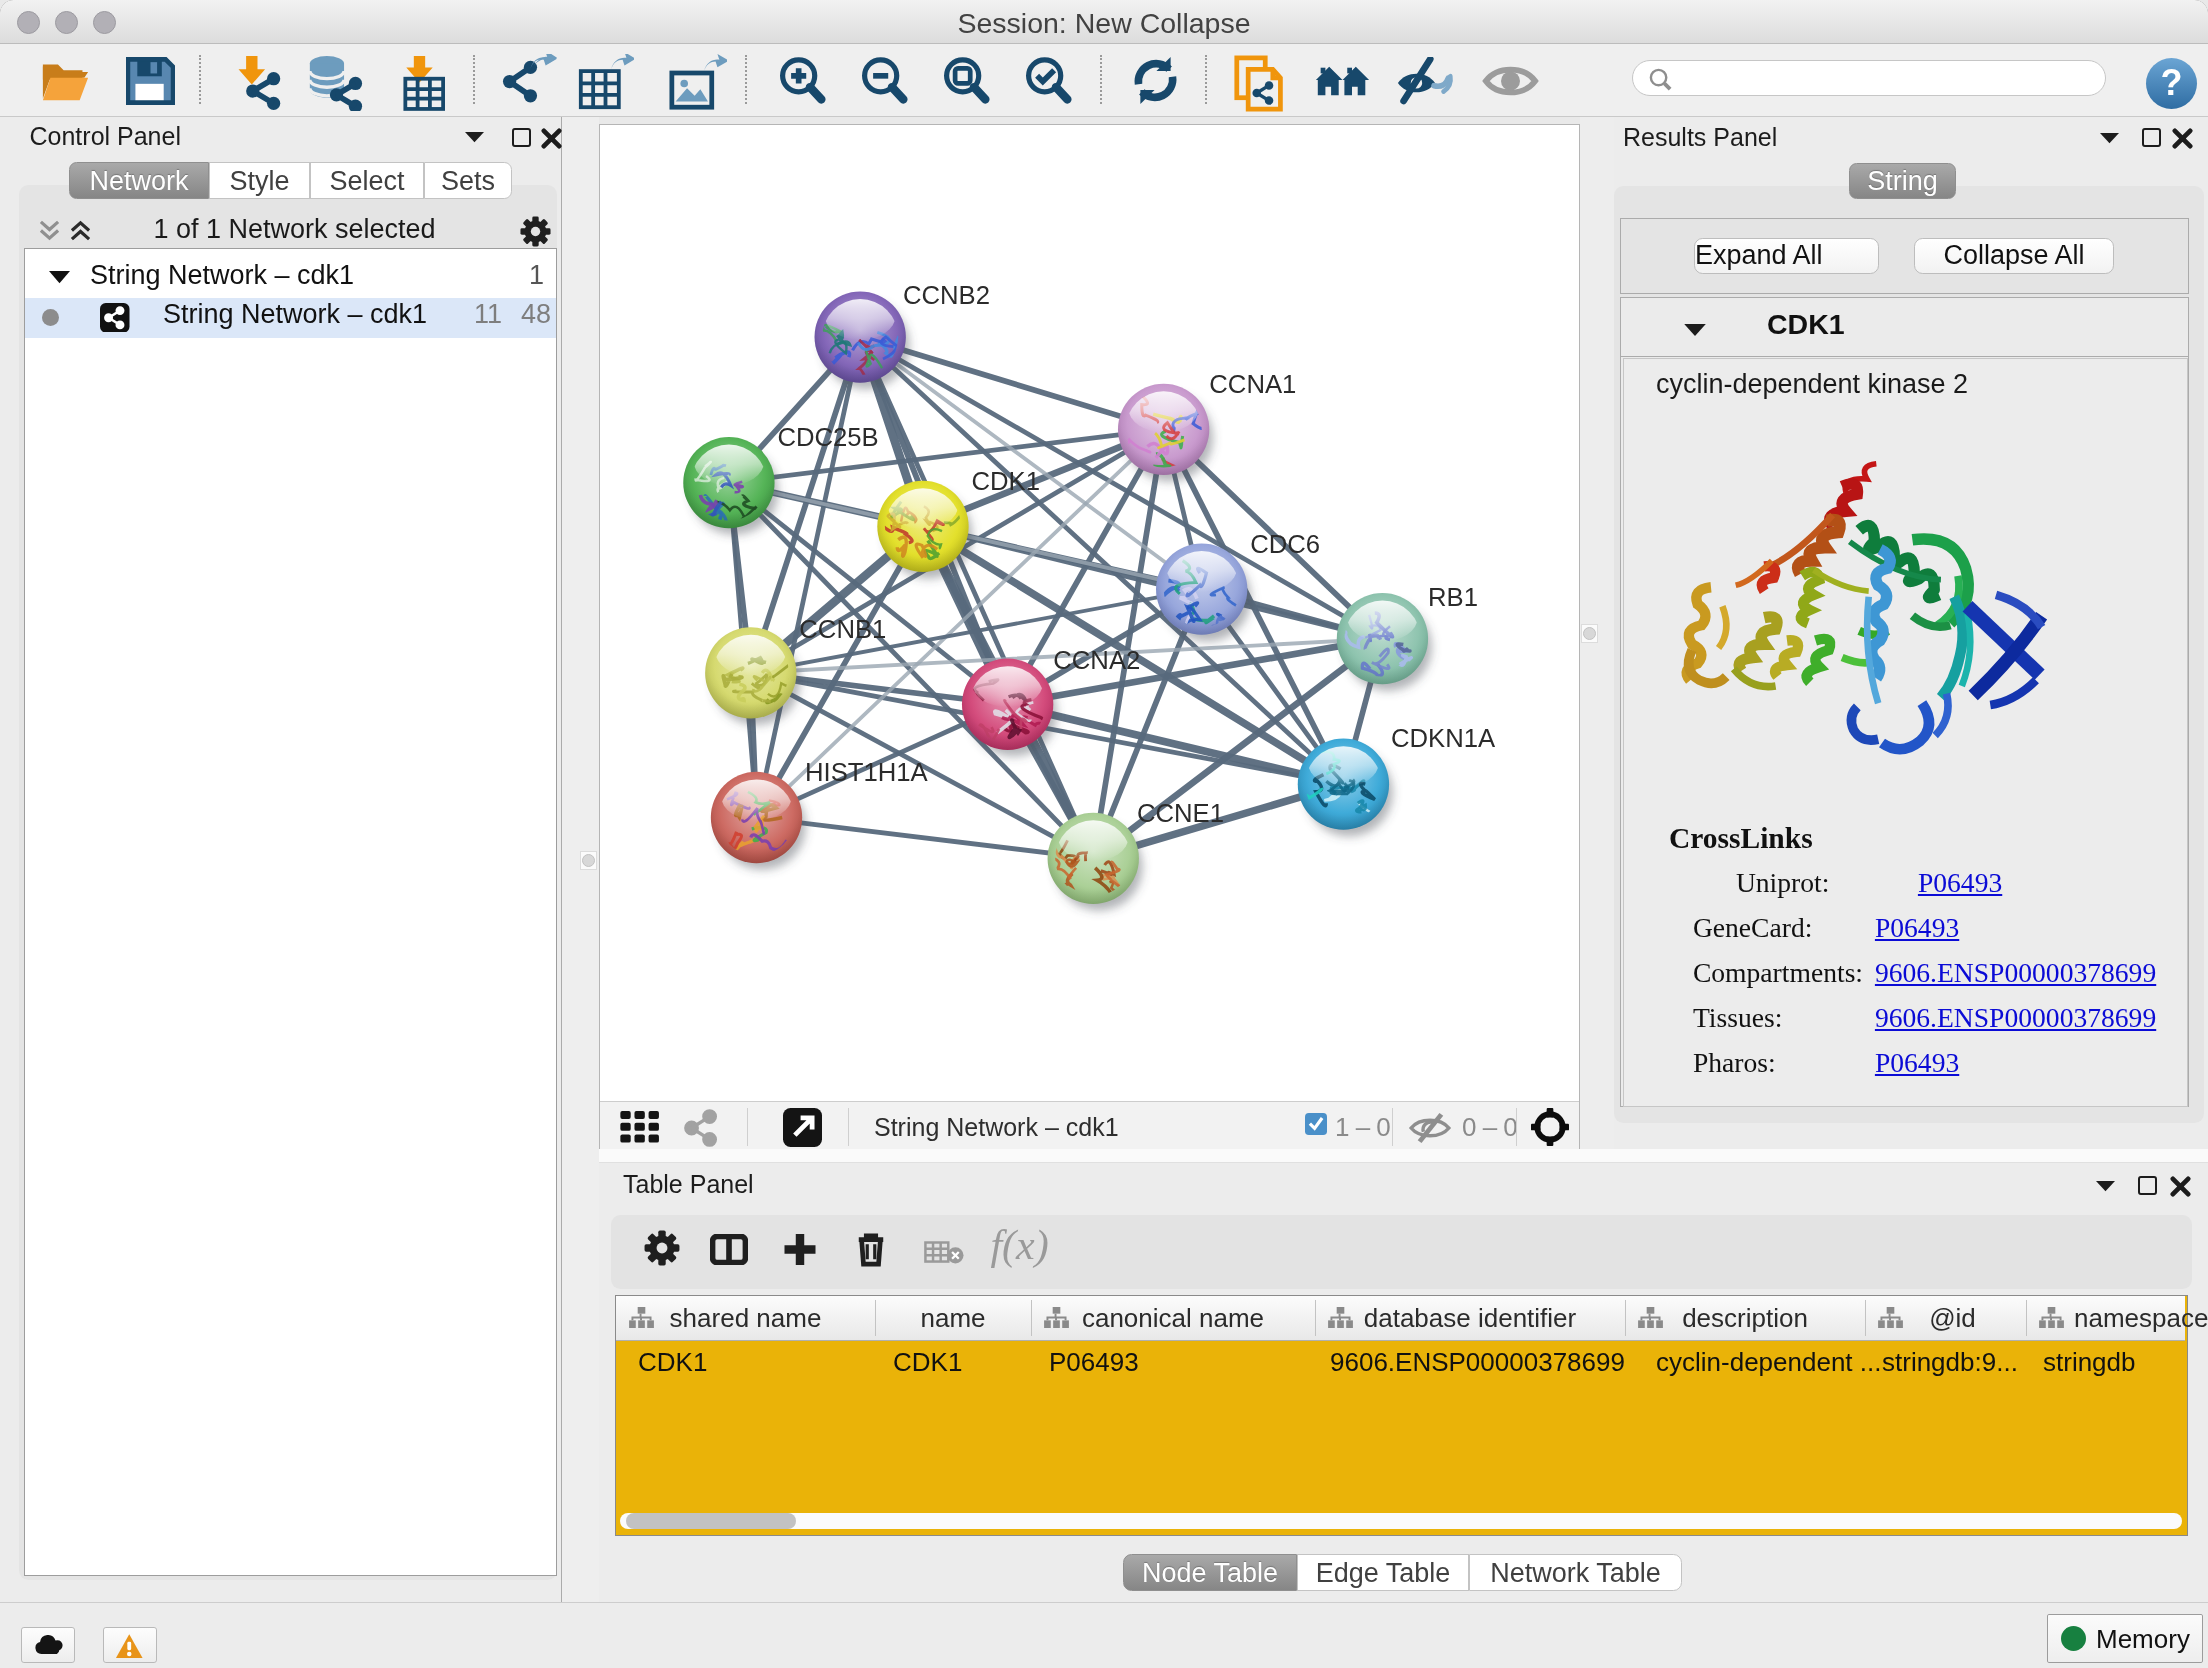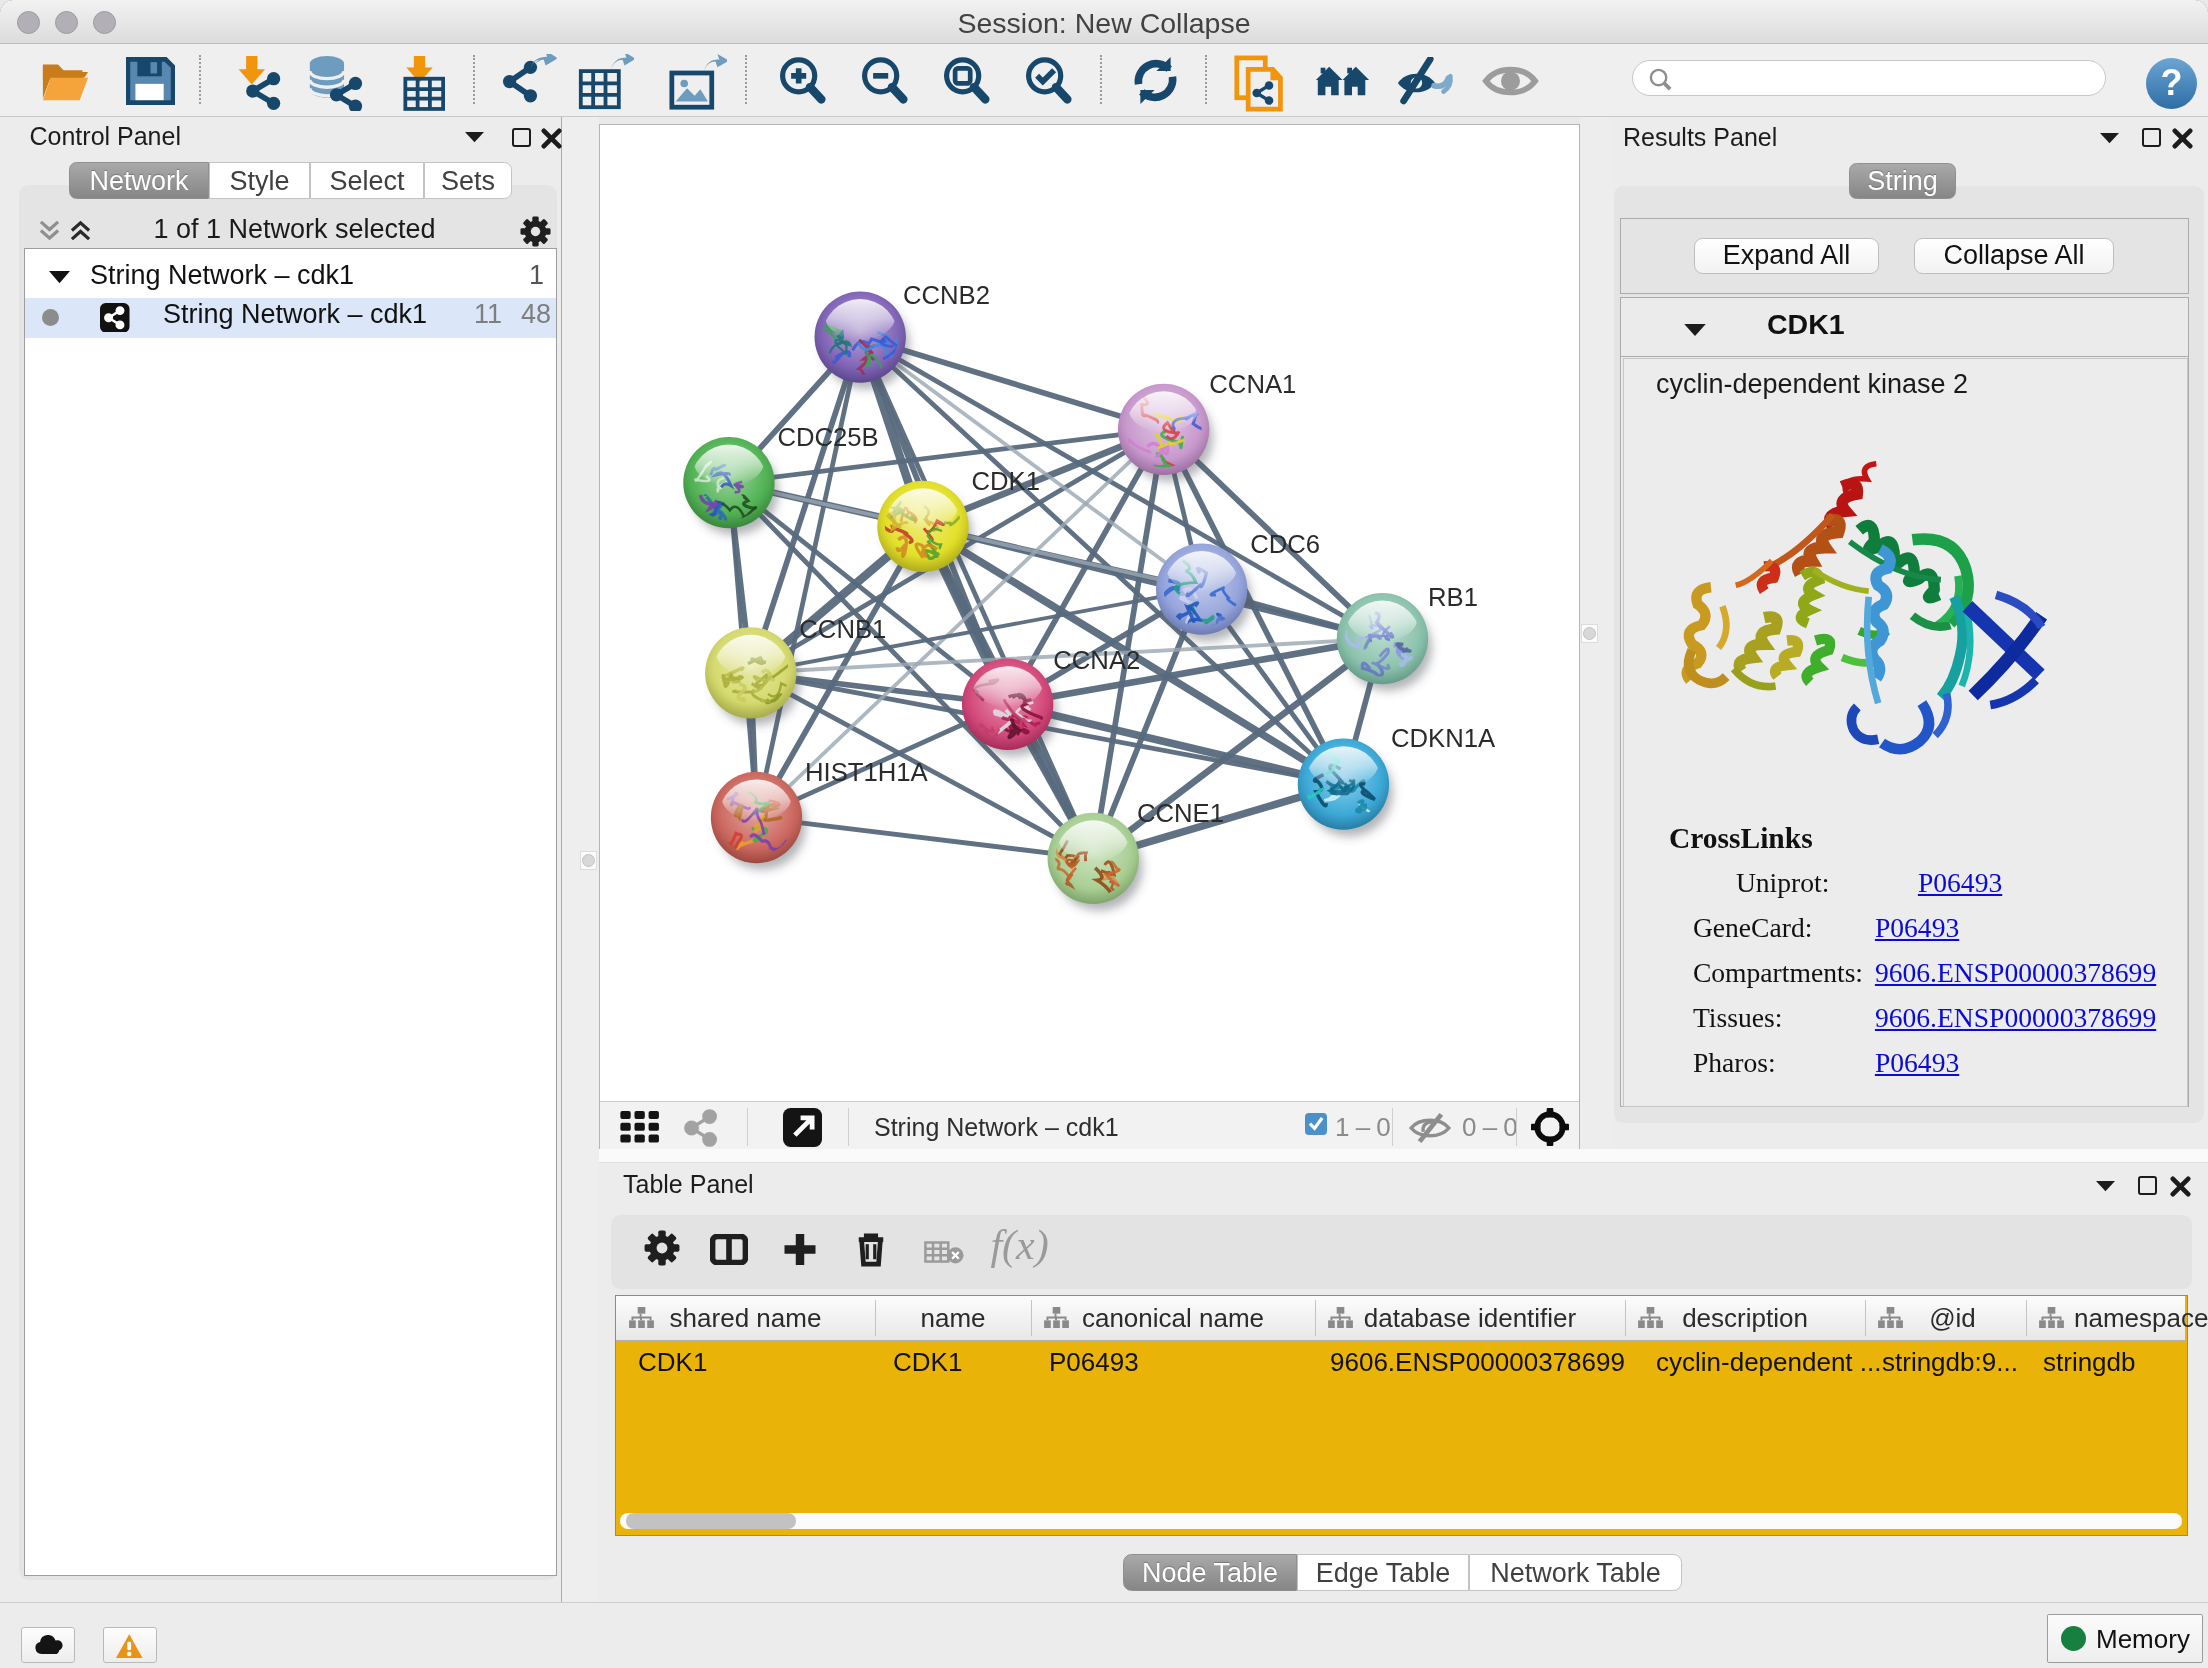--- a/index.html
+++ b/index.html
@@ -690,21 +690,21 @@
       </svg>
     <div class="abs" style="left:561px;top:11.4px;width:15px;height:15px;border:2.9px solid #1c1c1c;border-radius:2.9px;"></div>
     <svg class="abs" style="left:591px;top:11.4px" width="21" height="21" viewBox="0 0 22 22">
         <path d="M3 3 L19 19 M19 3 L3 19" stroke="#1c1c1c" stroke-width="5" stroke-linecap="round"></path>
       </svg>
 
     <div class="abs" style="left:33px;top:69px;width:590px;height:937px;background:#e4e4e4;border-radius:9.5px;"></div>
     <div class="tab tabsel" style="left:268px;top:46px;width:107px;height:36px;line-height:35px;border-radius:7.6px;">String</div>
 
     <div class="abs" style="left:39px;top:101px;width:569px;height:76px;border:1px solid #ababab;box-sizing:border-box;">
-      <div class="abs" style="left:73px;top:19px;width:185px;height:36px;background:linear-gradient(#ffffff,#f2f2f2);border:1px solid #bdbdbd;border-radius:8.6px;box-sizing:border-box;text-align:center;font-size:27px;line-height:33px;color:#111;">Expand All</div>
+      <div class="abs" style="left:73px;top:19px;width:185px;height:36px;background:linear-gradient(#ffffff,#f2f2f2);border:1px solid #bdbdbd;border-radius:8.6px;box-sizing:border-box;text-align:left;font-size:27px;line-height:33px;color:#111;">Expand All</div>
       <div class="abs" style="left:293px;top:19px;width:200px;height:36px;background:linear-gradient(#ffffff,#f2f2f2);border:1px solid #bdbdbd;border-radius:8.6px;box-sizing:border-box;text-align:center;font-size:27px;line-height:33px;color:#111;">Collapse All</div>
     </div>
 
     <div class="abs" style="left:39px;top:180px;width:569px;height:810px;border:1px solid #ababab;box-sizing:border-box;background:#ebebeb;">
       <svg class="abs" style="left:61px;top:24px" width="26" height="15" viewBox="0 0 27 16">
           <path d="M2 2 h23 l-11.5 13z" fill="#1c1c1c"></path>
         </svg>
       <div class="abs" style="left:146px;top:9.5px;font-size:28.5px;font-weight:bold;color:#111;">CDK1</div>
       <div class="abs" style="left:0;top:58px;width:567px;border-top:1px solid #ababab;"></div>
       <div class="abs" style="left:1.9px;top:60px;width:563px;height:747px;border:1px solid #c6c6c6;background:#ececec;">

